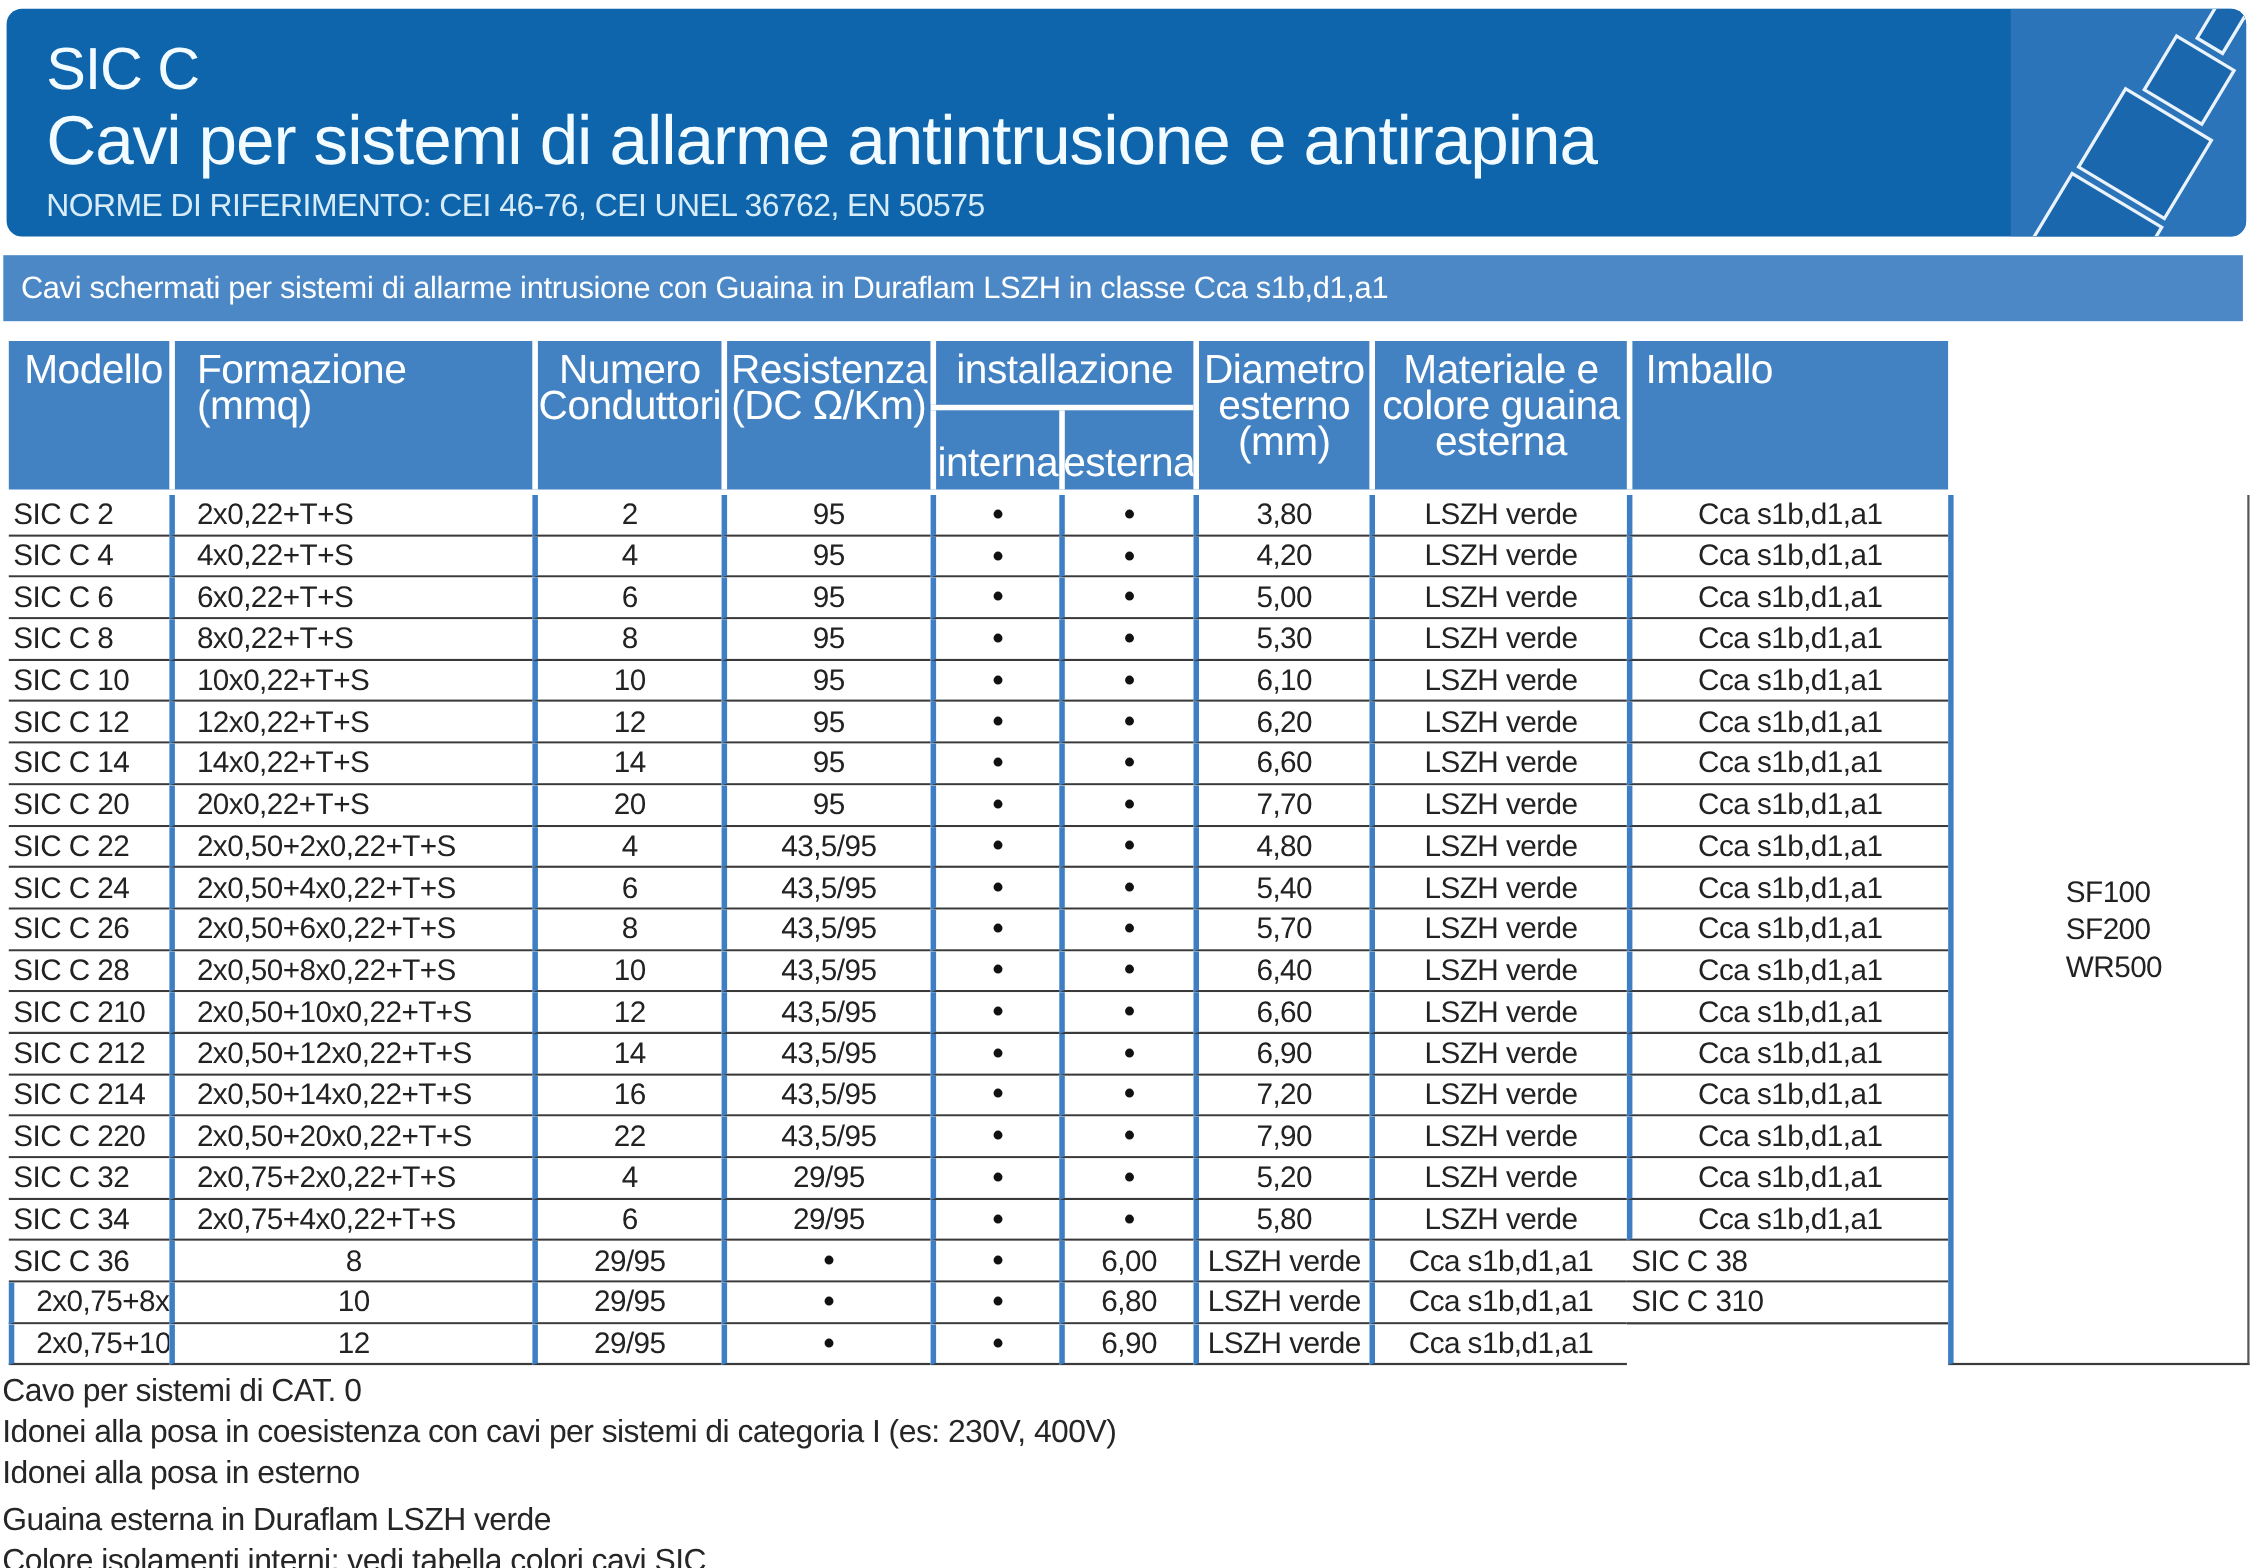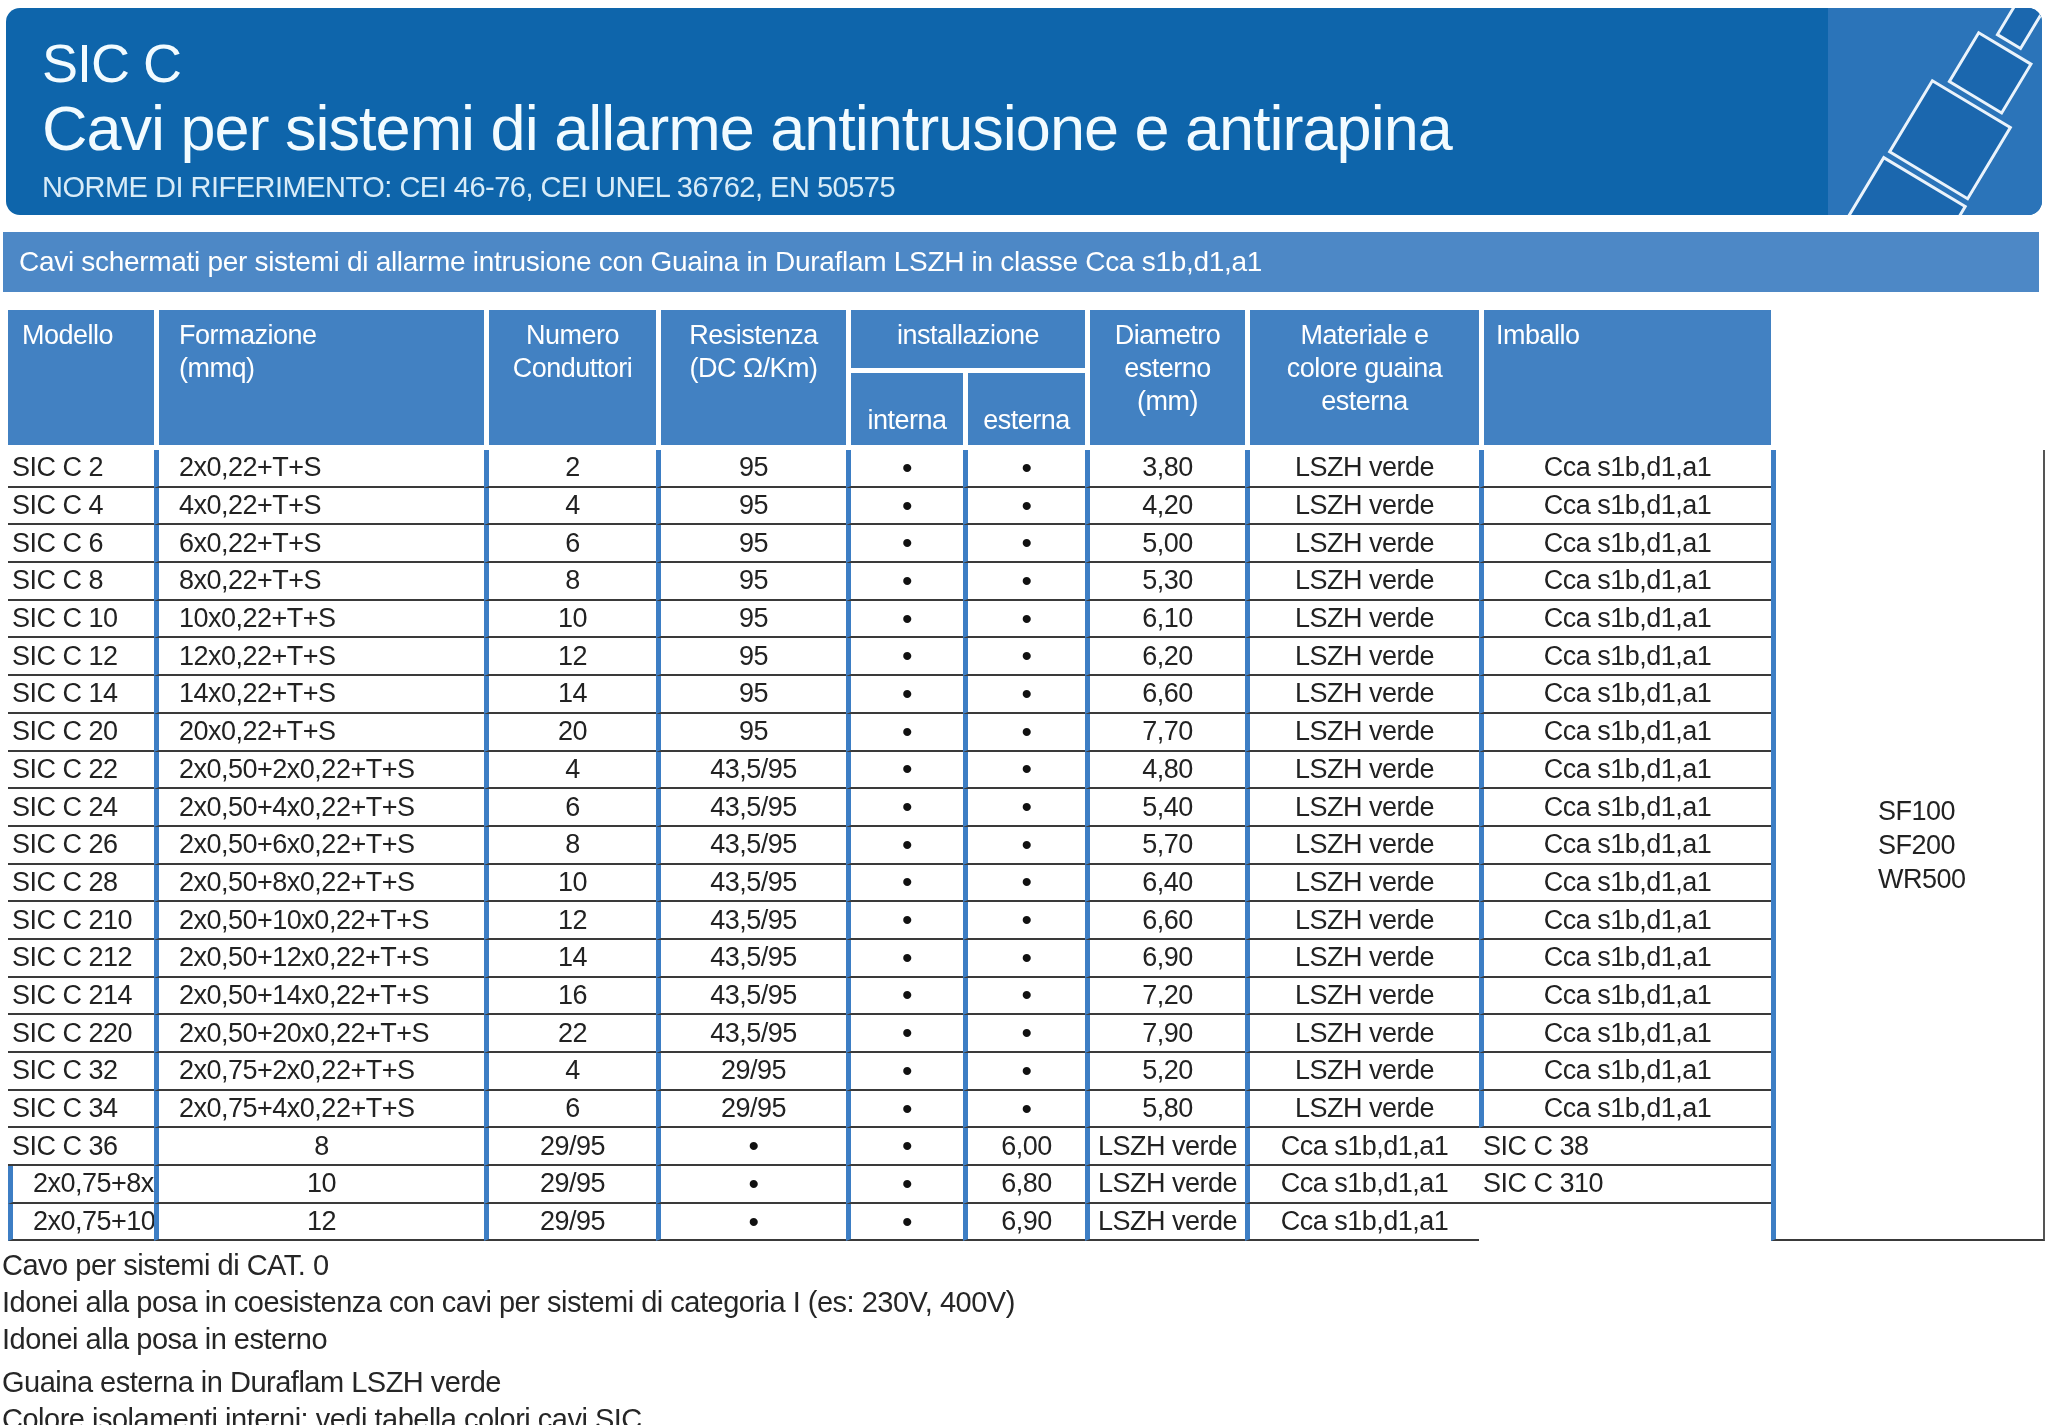--- a/index.html
+++ b/index.html
@@ -30,21 +30,21 @@
 
   
   .banner{position:absolute; left:3px; top:232px; width:2036px; height:60px;
     background:var(--banner-bg); color:#fff; font-size:28px; letter-spacing:-0.3px;
     display:flex; align-items:center; padding-left:16px;}
 
   
   .tbl-head{position:absolute; left:8px; top:310px; width:2037px; height:135px;
     display:grid; grid-template-rows:58px 77px;
     grid-template-columns:146px 330px 172px 190px 117px 122px 160px 234px 292px 1fr;}
-  .th{background:var(--th-bg); color:#fff; font-size:27px; line-height:33px;
+  .th{background:var(--th-bg); color:#fff; font-size:37px; line-height:33px;
     letter-spacing:-0.5px; white-space:pre-line; border-left:5px solid #fff;
     padding-top:9px; grid-row:1/3; display:flex; justify-content:center; text-align:center;}
   .th.first{border-left:none;}
   .th.al-left{justify-content:flex-start; text-align:left;}
   .th-group{grid-row:1/2; grid-column:5/7;}
   .th-sub{grid-row:2/3; margin-top:5px; align-items:flex-end; padding-bottom:8px;}
   .th-sub.c5{grid-column:5/6;} .th-sub.c6{grid-column:6/7;}
   .pl14{padding-left:14px;} .pl20{padding-left:20px;} .pl28{padding-left:12px;}
 
   .tbl-body{position:absolute; left:8px; top:450px; width:2037px;

